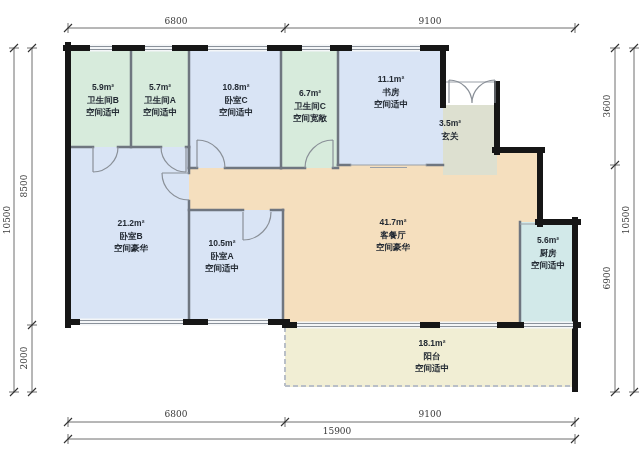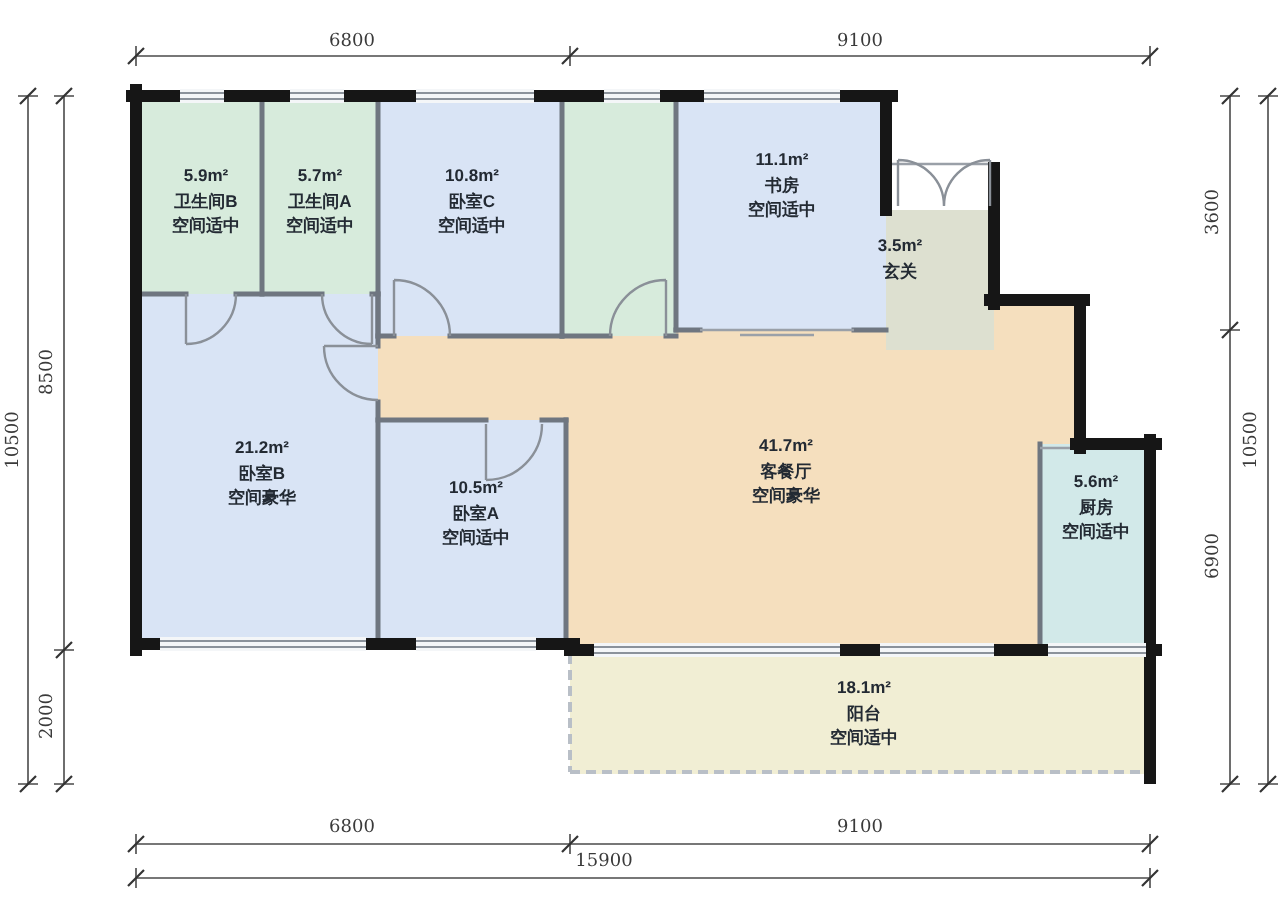--- a/index.html
+++ b/index.html
@@ -147,35 +147,40 @@
   <div class="room-label" style="left:160px;top:100px">
     <div>5.7m²</div>
     <div>卫生间A</div>
     <div>空间适中</div>
   </div>
   <div class="room-label" style="left:236px;top:100px">
     <div>10.8m²</div>
     <div>卧室C</div>
     <div>空间适中</div>
   </div>
+  <div class="room-label" style="left:310px;top:106px">
+    <div>6.7m²</div>
+    <div>卫生间C</div>
+    <div>空间宽敞</div>
+  </div>
   <div class="room-label" style="left:391px;top:92px">
     <div>11.1m²</div>
     <div>书房</div>
     <div>空间适中</div>
   </div>
   <div class="room-label" style="left:450px;top:129px">
     <div>3.5m²</div>
     <div>玄关</div>
   </div>
   <div class="room-label" style="left:131px;top:236px">
     <div>21.2m²</div>
     <div>卧室B</div>
     <div>空间豪华</div>
   </div>
-  <div class="room-label" style="left:238px;top:256px">
+  <div class="room-label" style="left:222px;top:256px">
     <div>10.5m²</div>
     <div>卧室A</div>
     <div>空间适中</div>
   </div>
   <div class="room-label" style="left:393px;top:235px">
     <div>41.7m²</div>
     <div>客餐厅</div>
     <div>空间豪华</div>
   </div>
   <div class="room-label" style="left:548px;top:253px">
@@ -186,21 +191,21 @@
   <div class="room-label" style="left:432px;top:356px">
     <div>18.1m²</div>
     <div>阳台</div>
     <div>空间适中</div>
   </div>
 
   <div class="dim" style="left:176px;top:21px">6800</div>
   <div class="dim" style="left:430px;top:21px">9100</div>
   <div class="dim" style="left:176px;top:414px">6800</div>
   <div class="dim" style="left:430px;top:414px">9100</div>
-  <div class="dim" style="left:302px;top:431px">15900</div>
+  <div class="dim" style="left:337px;top:431px">15900</div>
   <div class="dim vert" style="left:24px;top:186px">8500</div>
   <div class="dim vert" style="left:24px;top:358px">2000</div>
   <div class="dim vert" style="left:7px;top:220px">10500</div>
   <div class="dim vert" style="left:607px;top:106px">3600</div>
   <div class="dim vert" style="left:607px;top:278px">6900</div>
   <div class="dim vert" style="left:626px;top:220px">10500</div>
 
 </div>
 
 </body></html>

